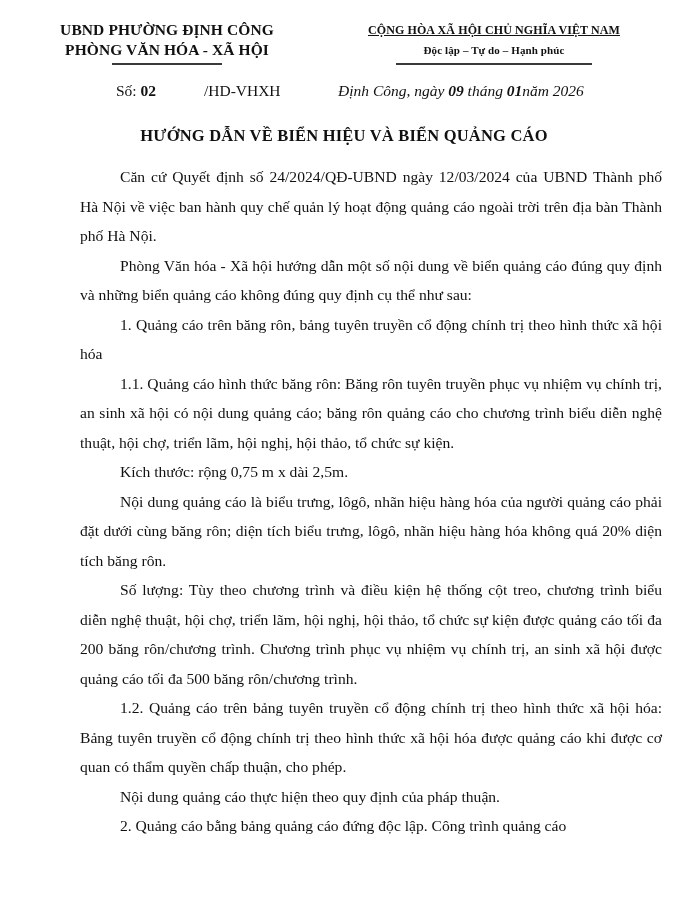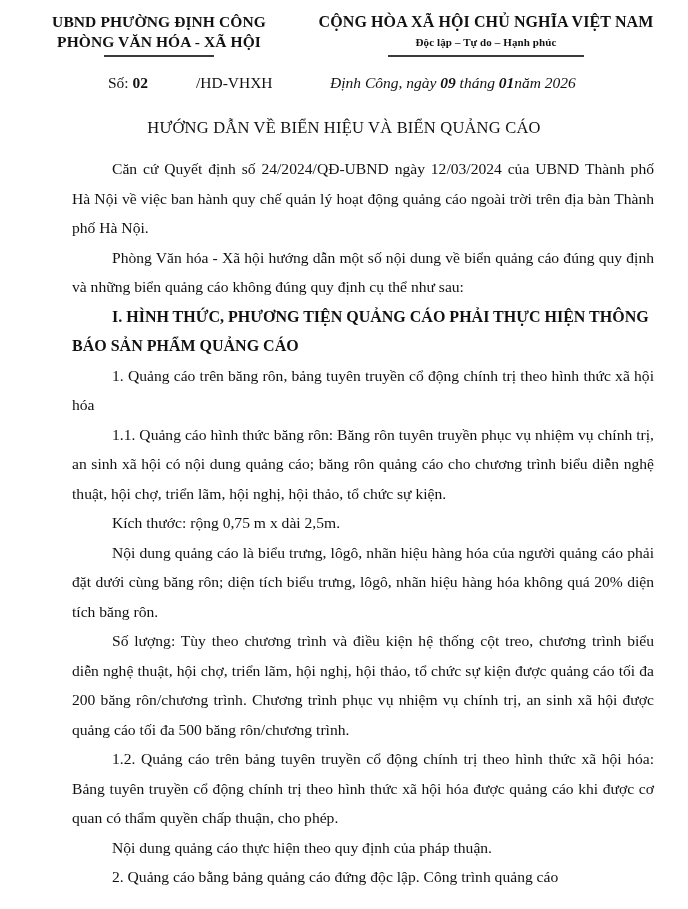--- a/index.html
+++ b/index.html
@@ -14,21 +14,21 @@
     color: #111111;
     overflow: hidden;
     position: relative;
   }
 
   .page {
     width: 688px;
     height: 909px;
     position: relative;
     box-sizing: border-box;
-    padding: 0;
+    padding: 8px;
   }
 
   
   .doc-header {
     display: flex;
     width: 688px;
     padding-top: 12px;
     box-sizing: border-box;
   }
   .hdr-left {
@@ -44,22 +44,23 @@
     padding-right: 16px;
   }
   .hdr-line {
     font-weight: bold;
     font-size: 15.5px;
     line-height: 20px;
     letter-spacing: 0.1px;
     white-space: nowrap;
   }
   .hdr-right .hdr-line-1 {
-    font-size: 16px;
+    font-size: 12px;
     letter-spacing: 0.1px;
+    text-decoration: underline;
   }
   .hdr-right .hdr-line-2 {
     font-size: 11px;
   }
   .rule {
     height: 2px;
     background: #3a3a3a;
     margin: 3px auto 0 auto;
   }
   .rule-left { width: 110px; }
@@ -94,21 +95,21 @@
     white-space: nowrap;
   }
   .meta-right b {
     font-weight: bold;
     font-style: italic;
   }
 
   
   .doc-title {
     text-align: center;
-    font-weight: normal;
+    font-weight: bold;
     font-size: 16.5px;
     margin-top: 26px;
     letter-spacing: 0.2px;
   }
 
   
   .body-area {
     margin-top: 16px;
     padding: 0 34px 0 72px;
     box-sizing: border-box;
@@ -163,21 +164,20 @@
       <b>01</b><span>năm</span>
       <span>2026</span>
     </div>
   </div>
 
   <div class="doc-title">HƯỚNG DẪN VỀ BIỂN HIỆU VÀ BIỂN QUẢNG CÁO</div>
 
   <div class="body-area">
     <p class="para italic">Căn cứ Quyết định số 24/2024/QĐ-UBND ngày 12/03/2024 của UBND Thành phố Hà Nội về việc ban hành quy chế quản lý hoạt động quảng cáo ngoài trời trên địa bàn Thành phố Hà Nội.</p>
     <p class="para">Phòng Văn hóa - Xã hội hướng dẫn một số nội dung về biển quảng cáo đúng quy định và những biển quảng cáo không đúng quy định cụ thể như sau:</p>
-    <p class="para heading">I. HÌNH THỨC, PHƯƠNG TIỆN QUẢNG CÁO PHẢI THỰC HIỆN THÔNG BÁO SẢN PHẨM QUẢNG CÁO</p>
     <p class="para">1. Quảng cáo trên băng rôn, bảng tuyên truyền cổ động chính trị theo hình thức xã hội hóa</p>
     <p class="para">1.1. Quảng cáo hình thức băng rôn: Băng rôn tuyên truyền phục vụ nhiệm vụ chính trị, an sinh xã hội có nội dung quảng cáo; băng rôn quảng cáo cho chương trình biểu diễn nghệ thuật, hội chợ, triển lãm, hội nghị, hội thảo, tổ chức sự kiện.</p>
     <p class="para">Kích thước: rộng 0,75 m x dài 2,5m.</p>
     <p class="para">Nội dung quảng cáo là biểu trưng, lôgô, nhãn hiệu hàng hóa của người quảng cáo phải đặt dưới cùng băng rôn; diện tích biểu trưng, lôgô, nhãn hiệu hàng hóa không quá 20% diện tích băng rôn.</p>
     <p class="para">Số lượng: Tùy theo chương trình và điều kiện hệ thống cột treo, chương trình biểu diễn nghệ thuật, hội chợ, triển lãm, hội nghị, hội thảo, tổ chức sự kiện được quảng cáo tối đa 200 băng rôn/chương trình. Chương trình phục vụ nhiệm vụ chính trị, an sinh xã hội được quảng cáo tối đa 500 băng rôn/chương trình.</p>
     <p class="para">1.2. Quảng cáo trên bảng tuyên truyền cổ động chính trị theo hình thức xã hội hóa: Bảng tuyên truyền cổ động chính trị theo hình thức xã hội hóa được quảng cáo khi được cơ quan có thẩm quyền chấp thuận, cho phép.</p>
     <p class="para">Nội dung quảng cáo thực hiện theo quy định của pháp thuận.</p>
     <p class="para">2. Quảng cáo bằng bảng quảng cáo đứng độc lập. Công trình quảng cáo</p>
   </div>
 

